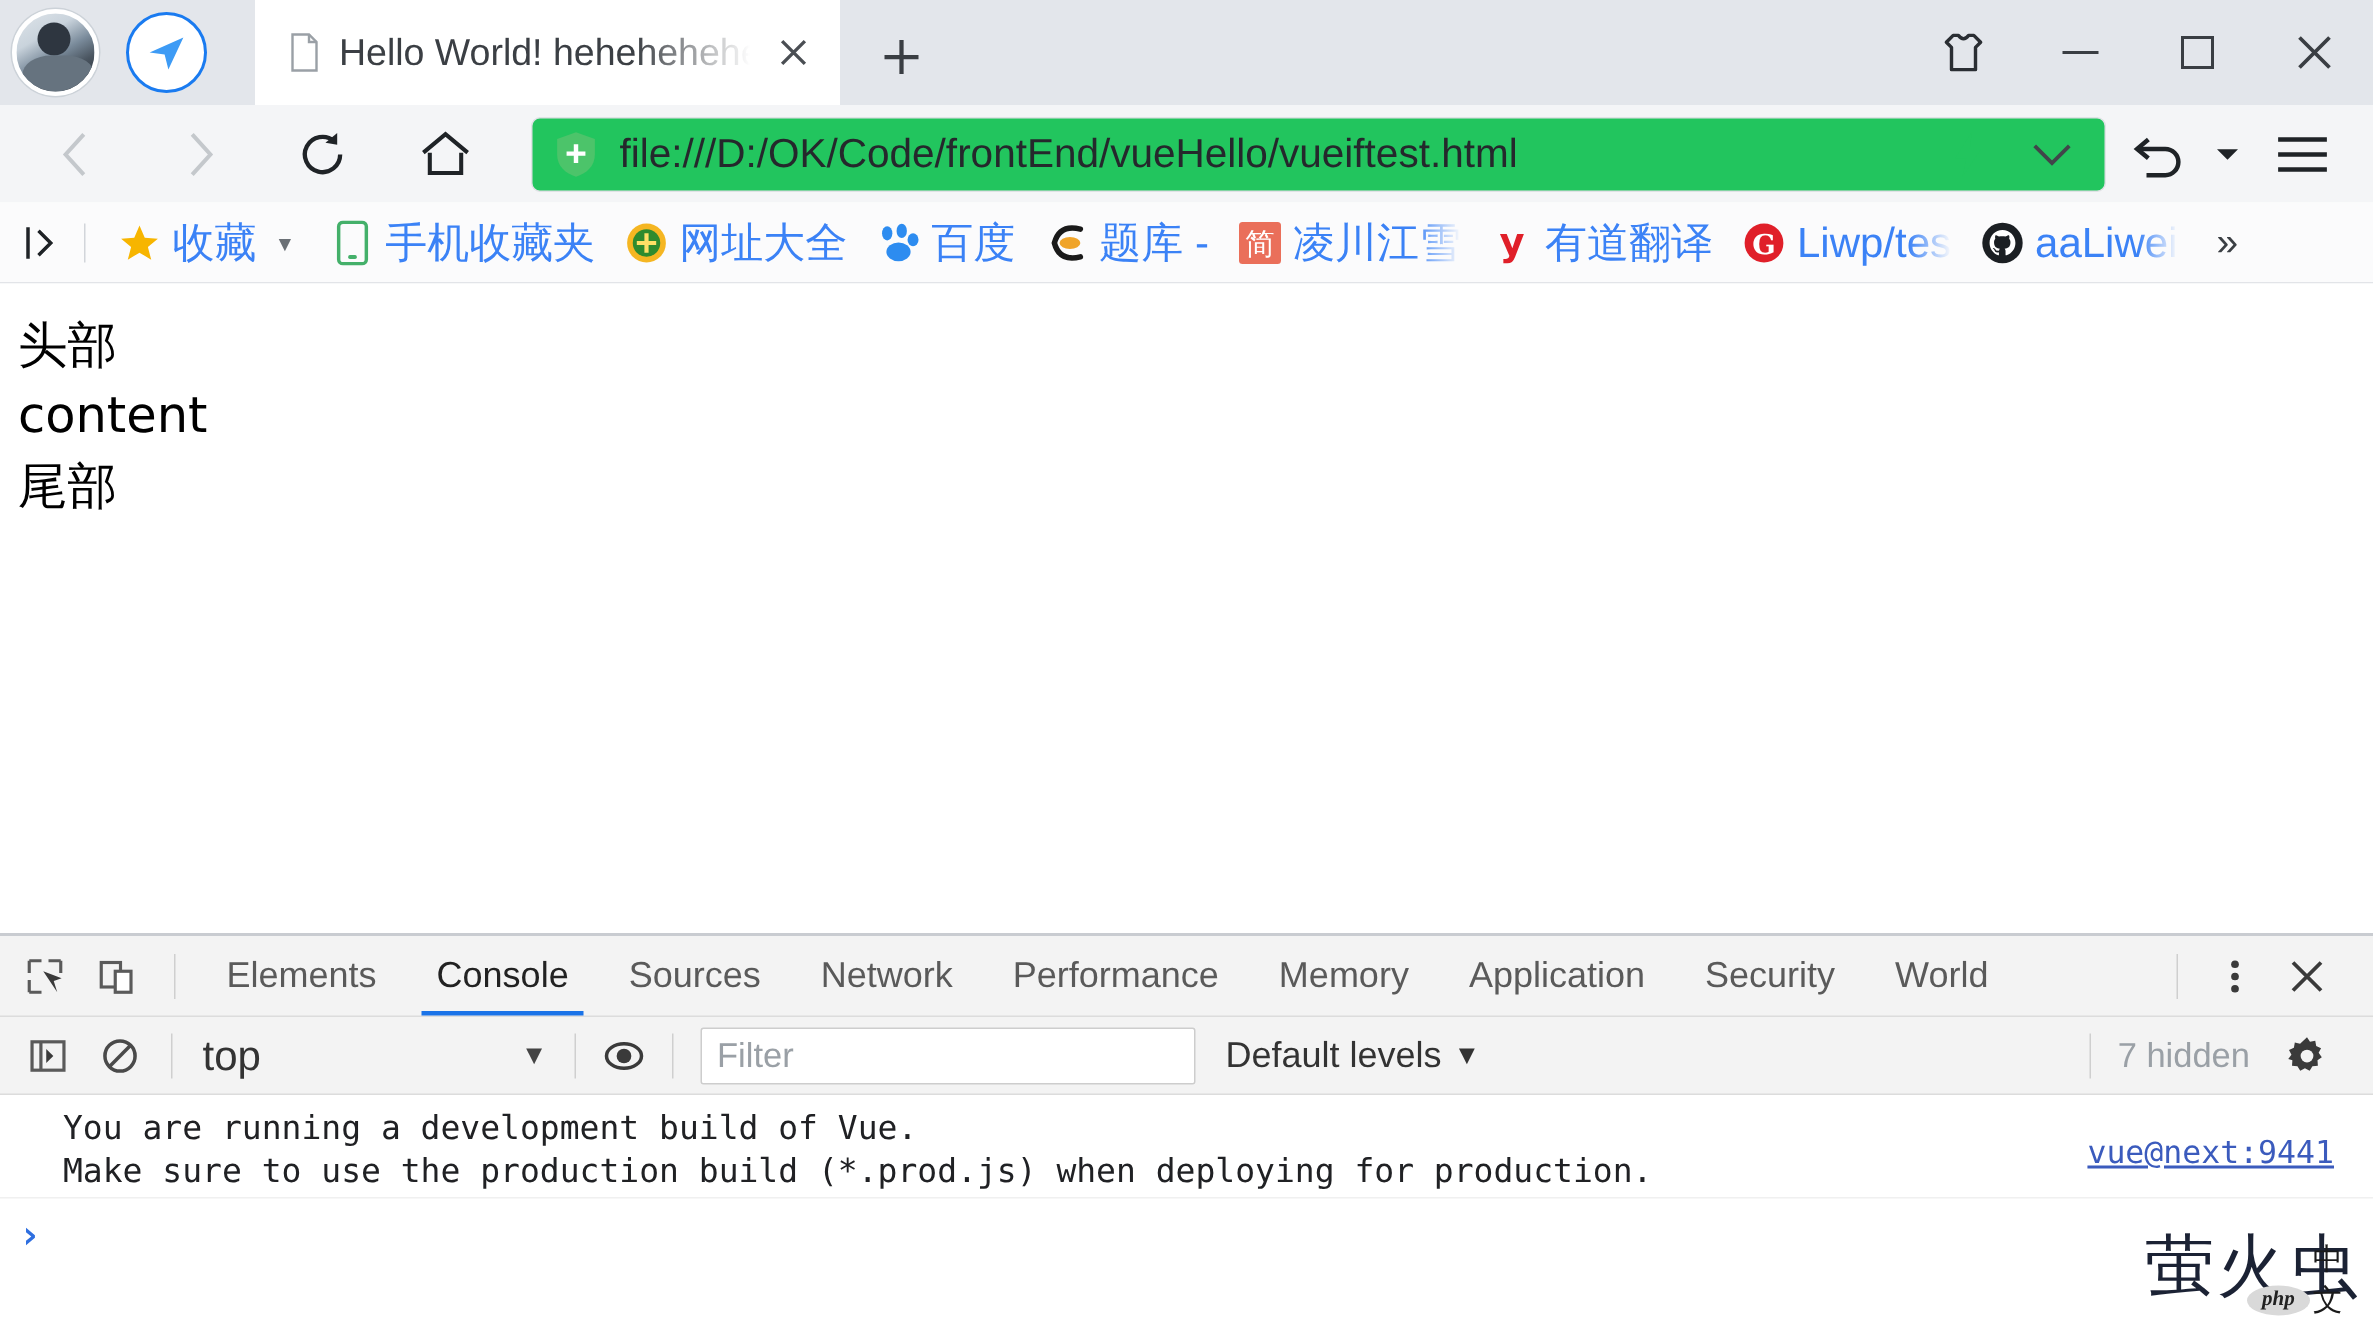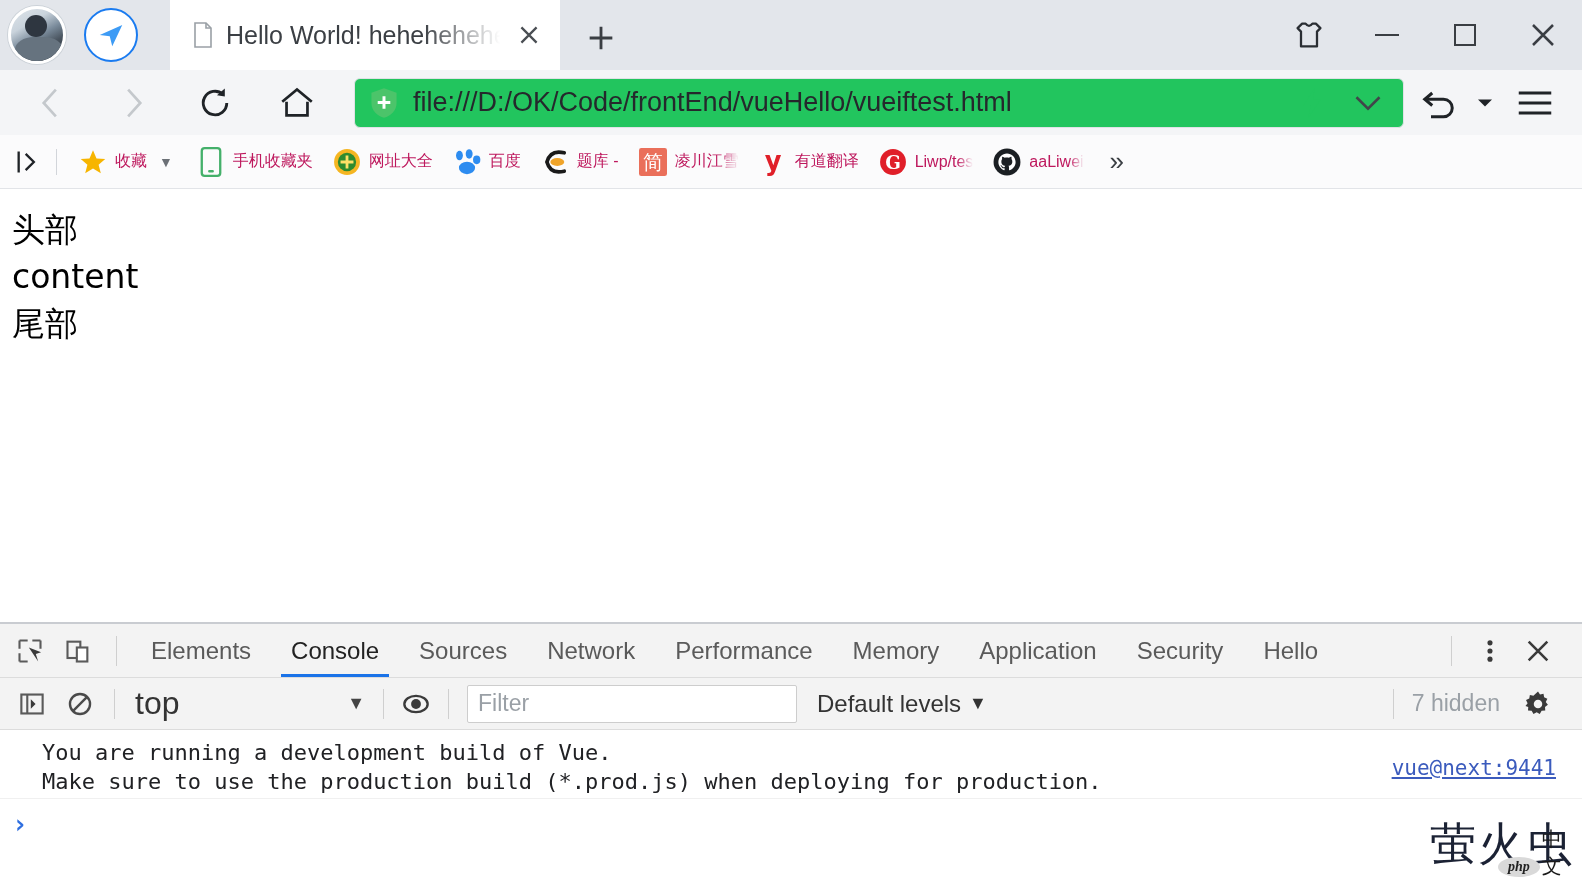--- a/index.html
+++ b/index.html
@@ -106,21 +106,21 @@
     display: flex; align-items: center;
     padding: 0 6px;
     overflow: hidden;
   }
   .bm {
     display: flex; align-items: center; gap: 8px;
     padding: 0 10px; height: 44px;
     flex: 0 0 auto;
     white-space: nowrap;
   }
-  .bm-label { font-size: 16px; color: #be185d; }
+  .bm-label { font-size: 28px; color: #3b82f6; }
   .bm-ico { width: 28px; height: 28px; display:flex; align-items:center; justify-content:center; flex:0 0 auto; }
   .bm-sep { width:1px; height:26px; background:#d2d5da; margin: 0 12px 0 6px; flex:0 0 auto; }
   .bm-caret { font-size: 14px; color:#6b7076; padding: 0 4px; }
   .bm-overflow { font-size: 26px; color:#3b3f44; padding: 0 16px; }
   .truncate-fade {
     -webkit-mask-image: linear-gradient(to right, #000 72%, transparent 100%);
     mask-image: linear-gradient(to right, #000 72%, transparent 100%);
   }
 
   
@@ -167,21 +167,21 @@
     border-bottom: 1px solid #dcdcdc;
     display: flex; align-items: center;
     padding: 0 8px;
   }
   .ctx-select {
     display: flex; align-items: center;
     width: 250px; height: 40px;
     padding: 0 10px;
     justify-content: space-between;
   }
-  .ctx-label { font-size: 32px; color: #333; }
+  .ctx-label { font-size: 28px; color: #333; }
   .filter-input {
     flex: 0 0 330px;
     height: 38px;
     background: #ffffff;
     border: 1px solid #cdcdcd;
     border-radius: 2px;
     display: flex; align-items: center;
     padding: 0 10px;
     margin: 0 10px;
   }
@@ -506,21 +506,21 @@
       <div class="dt-tab">
           <span>Memory</span>
         </div>
       <div class="dt-tab">
           <span>Application</span>
         </div>
       <div class="dt-tab">
           <span>Security</span>
         </div>
       <div class="dt-tab">
-          <span>Hello</span>
+          <span>World</span>
         </div>
 
       <div class="dt-spacer"></div>
       <div class="dt-sep"></div>
       <div class="dt-iconbtn">
         <svg width="22" height="28" viewBox="0 0 18 24">
           <circle cx="9" cy="5" r="2.2" fill="#3a3a3a"></circle>
             <circle cx="9" cy="12" r="2.2" fill="#3a3a3a"></circle>
             <circle cx="9" cy="19" r="2.2" fill="#3a3a3a"></circle>
         </svg>

